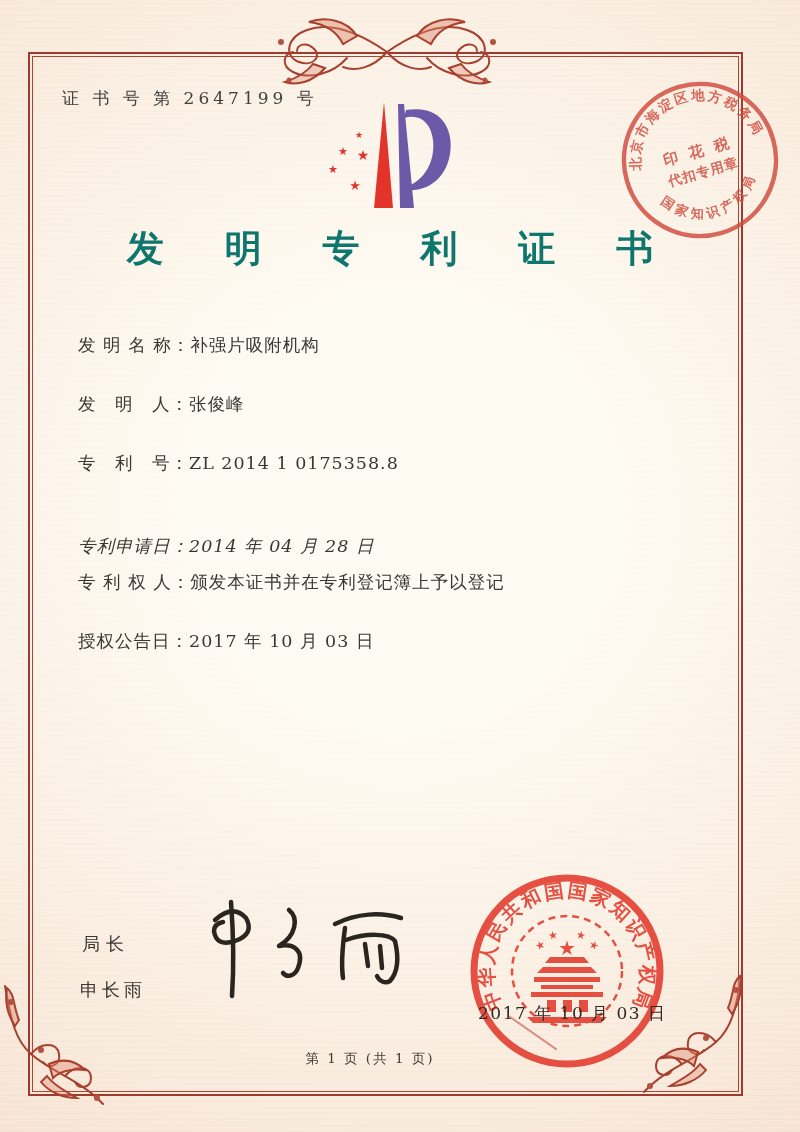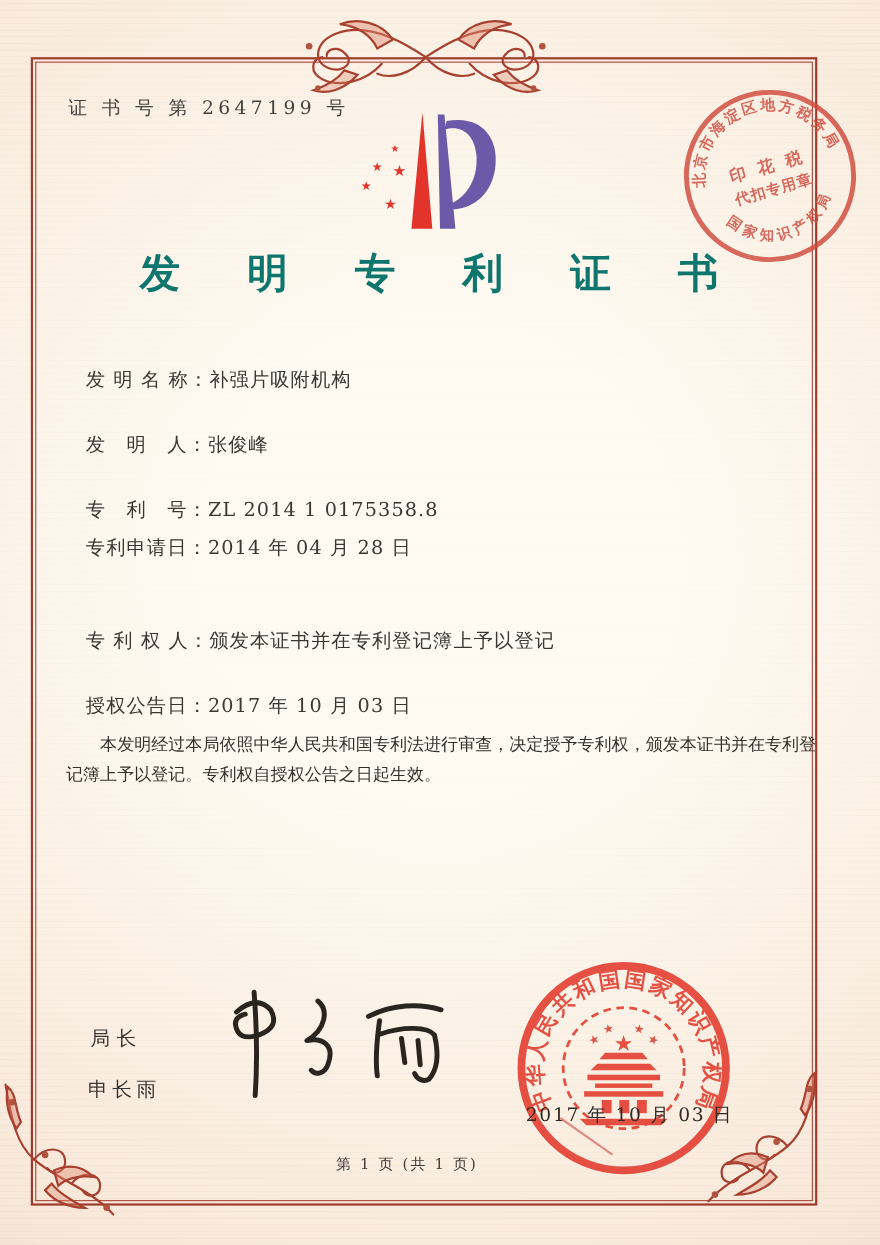--- a/index.html
+++ b/index.html
@@ -98,32 +98,31 @@
 
 <div class="abs field-row" style="top:333px;">
   <span class="lbl">发 明 名 称：</span><span>补强片吸附机构</span>
 </div>
 <div class="abs field-row" style="top:392px;">
   <span class="lbl">发　明　人：</span><span>张俊峰</span>
 </div>
 <div class="abs field-row" style="top:451px;">
   <span class="lbl">专　利　号：</span><span>ZL 2014 1 0175358.8</span>
 </div>
-<div class="abs field-row" style="top:486px;">
+<div class="abs field-row" style="top:534px;font-style:italic;">
   <span class="lbl">专利申请日：</span><span>2014 年 04 月 28 日</span>
 </div>
 <div class="abs field-row" style="top:570px;">
   <span class="lbl">专 利 权 人：</span><span>颁发本证书并在专利登记簿上予以登记</span>
 </div>
 <div class="abs field-row" style="top:629px;">
   <span class="lbl">授权公告日：</span><span>2017 年 10 月 03 日</span>
 </div>
 
 <div class="abs body-text">
-  <p>本发明经过本局依照中华人民共和国专利法进行审查，决定授予专利权，颁发本证书并在专利登记簿上予以登记。专利权自授权公告之日起生效。</p>
 </div>
 
 <div class="abs sig-title">局长</div>
 <div class="abs sig-name">申长雨</div>
 
 <svg class="abs" style="left:185px;top:888px;" width="230" height="120" viewBox="0 0 230 120">
   <g stroke="#2b251f" stroke-width="4.5" fill="none" stroke-linecap="round" stroke-linejoin="round">
     <path d="M30,32 Q48,16 61,30 Q70,46 50,53 Q31,59 29,43 Q29,36 38,34"></path>
     <path d="M46,14 C48,40 49,78 47,108"></path>
     <path d="M104,22 C114,30 111,48 94,58 C108,55 120,62 113,80 C110,88 102,90 98,85"></path>

